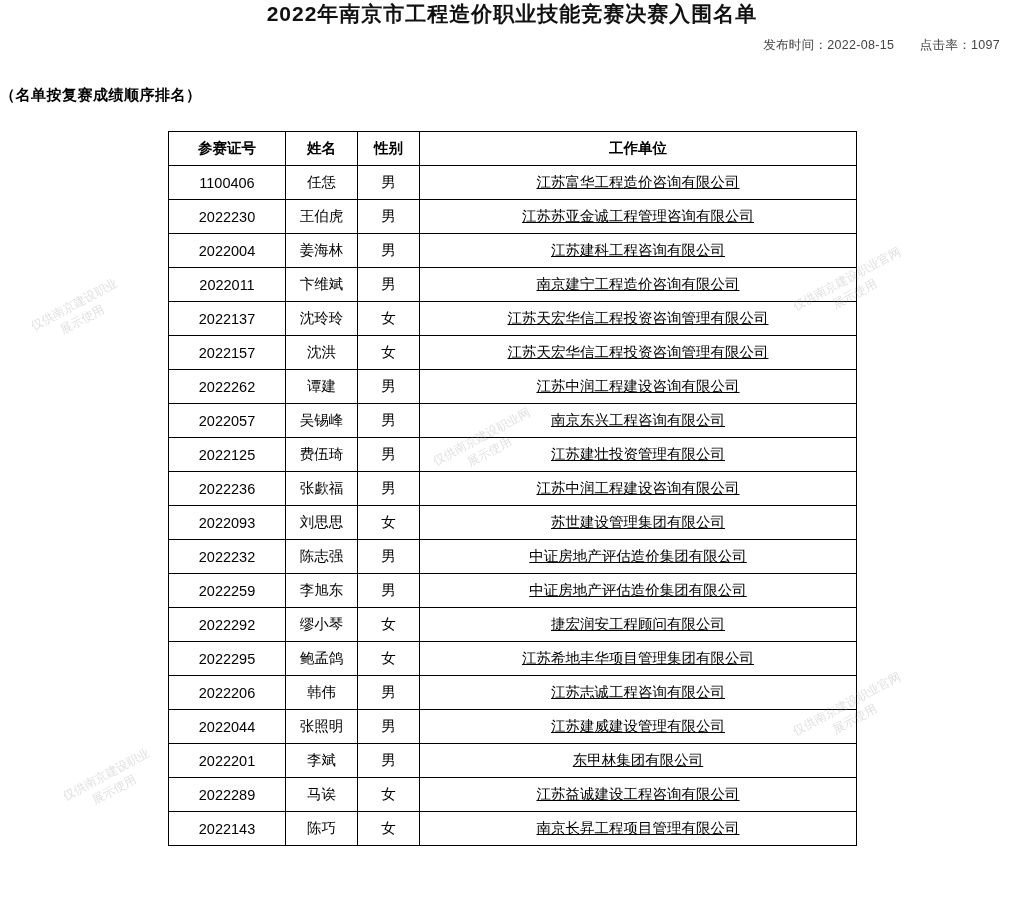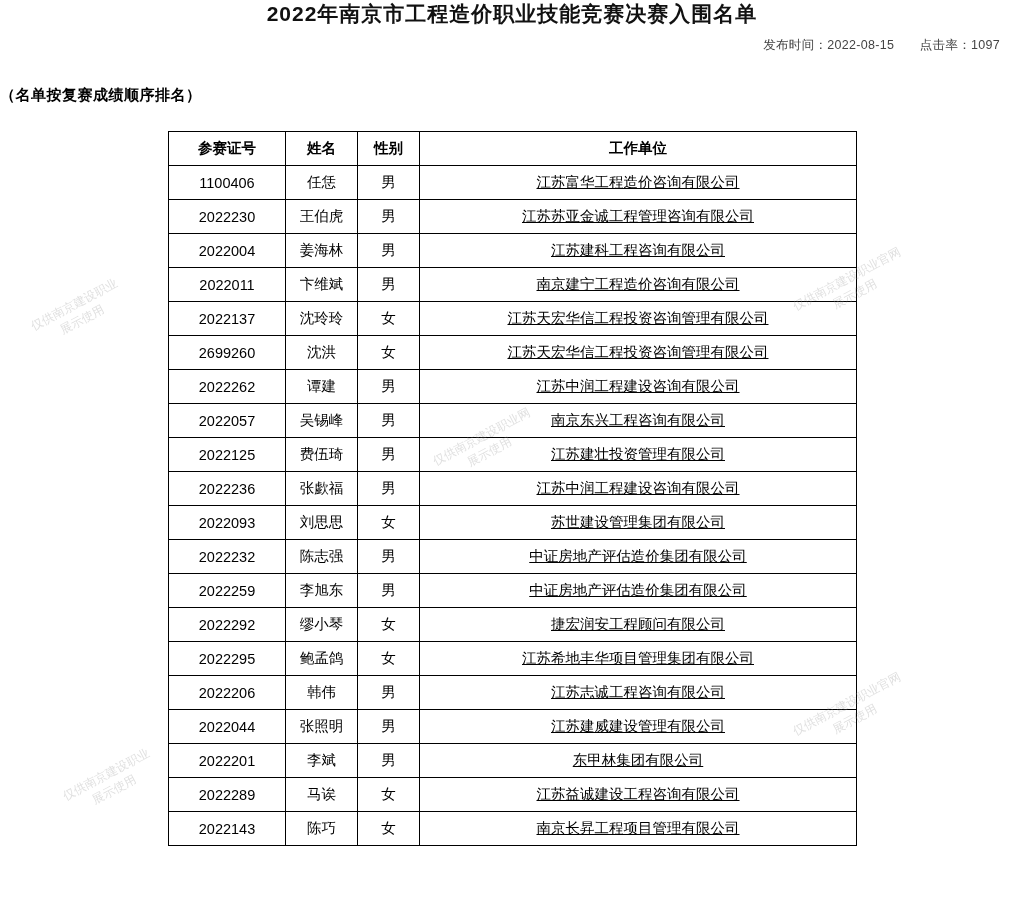--- a/index.html
+++ b/index.html
@@ -145,21 +145,21 @@
             <td class="gender-cell">男</td>
             <td class="unit-cell">南京建宁工程造价咨询有限公司</td>
           </tr>
           <tr>
             <td class="id-cell">2022137</td>
             <td class="name-cell">沈玲玲</td>
             <td class="gender-cell">女</td>
             <td class="unit-cell">江苏天宏华信工程投资咨询管理有限公司</td>
           </tr>
           <tr>
-            <td class="id-cell">2699260</td>
+            <td class="id-cell">2022157</td>
             <td class="name-cell">沈洪</td>
             <td class="gender-cell">女</td>
             <td class="unit-cell">江苏天宏华信工程投资咨询管理有限公司</td>
           </tr>
           <tr>
             <td class="id-cell">2022262</td>
             <td class="name-cell">谭建</td>
             <td class="gender-cell">男</td>
             <td class="unit-cell">江苏中润工程建设咨询有限公司</td>
           </tr>

